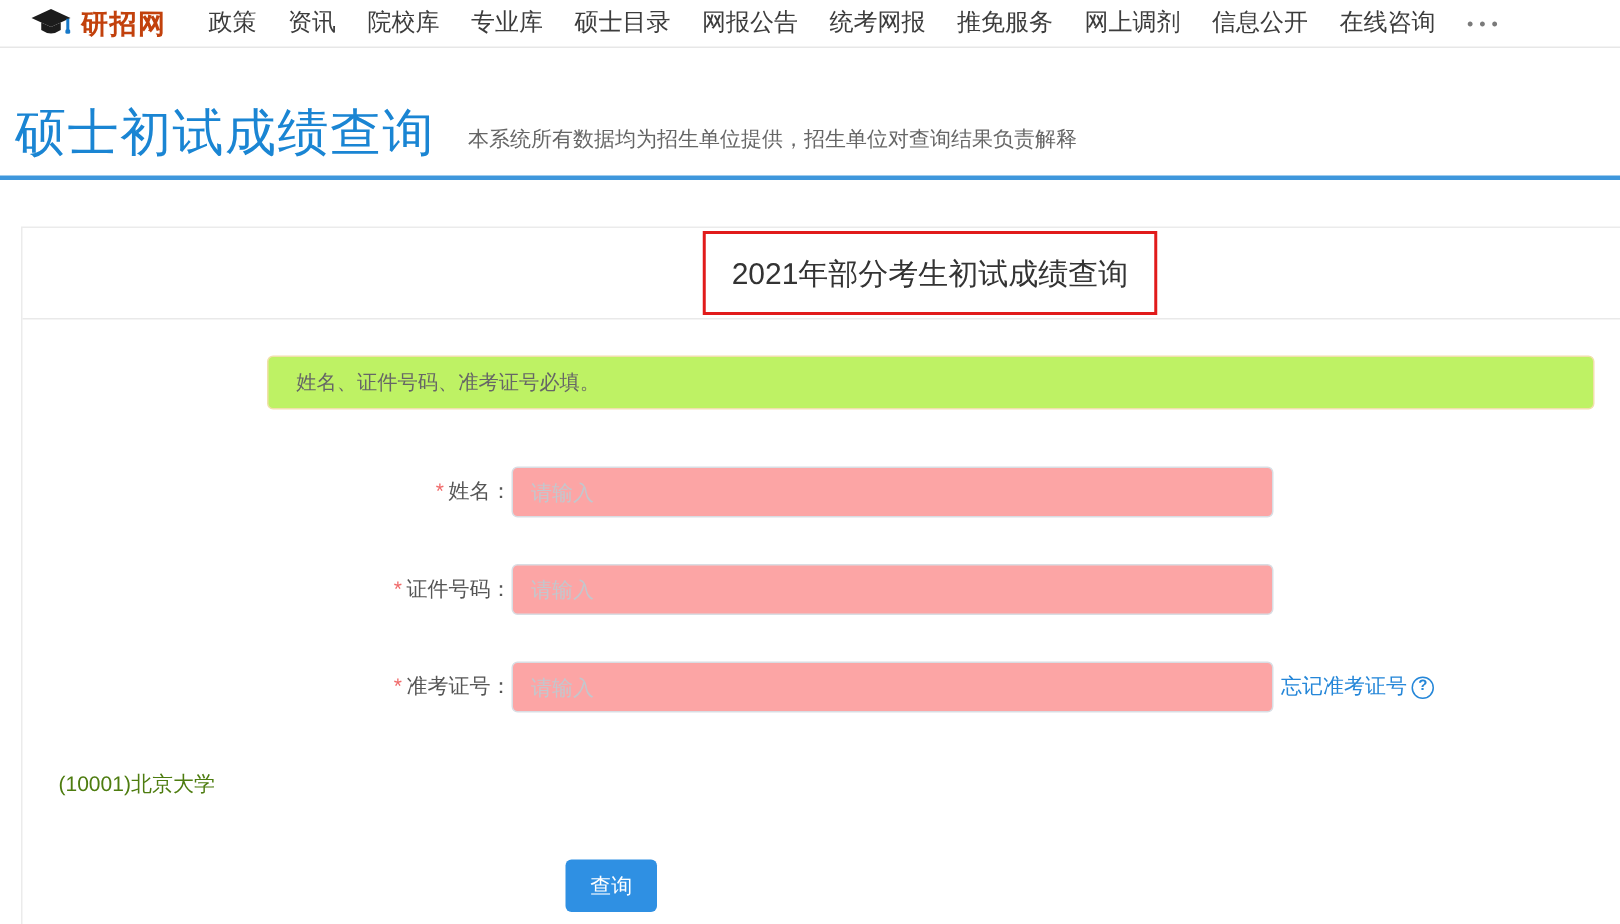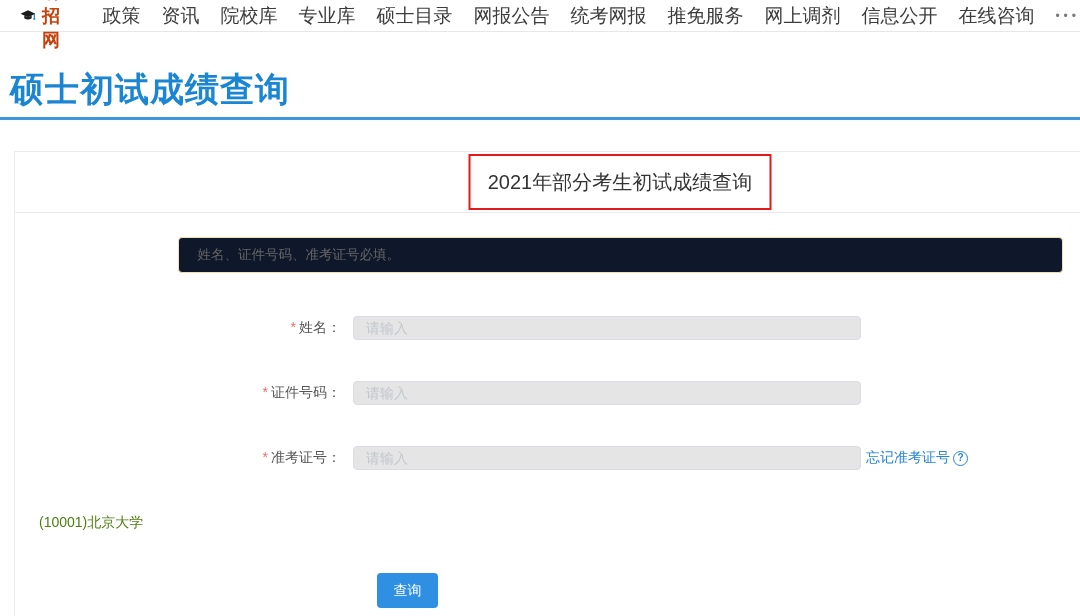--- a/index.html
+++ b/index.html
@@ -27,21 +27,21 @@
     cursor: pointer;
   }
   .logo-icon { width: 28px; height: 20px; margin-right: 6px; }
   .logo-text {
     font-size: 18px;
     font-weight: bold;
     color: #c2410c;
     letter-spacing: 1px;
   }
   .nav-item {
-    font-size: 19px;
+    font-size: 16px;
     color: #3c3c3c;
     margin-right: 21px;
     cursor: pointer;
     white-space: nowrap;
   }
   .nav-more {
     font-size: 12px;
     color: #7a7a7a;
     letter-spacing: 4px;
     cursor: pointer;
@@ -50,21 +50,21 @@
   
   .page-header {
     height: 85px;
     display: flex;
     align-items: flex-end;
     padding-left: 10px;
     box-sizing: border-box;
   }
   .page-title {
     font-size: 34px;
-    font-weight: bold;
+    font-weight: normal;
     color: #1a85d3;
     letter-spacing: 1px;
     line-height: 1.15;
     padding-bottom: 8px;
   }
   .page-subtitle {
     font-size: 14px;
     color: #666;
     margin-left: 22px;
     padding-bottom: 15px;
@@ -100,21 +100,21 @@
     box-sizing: border-box;
     pointer-events: none;
   }
 
   
   .alert {
     width: 885px;
     height: 36px;
     box-sizing: border-box;
     margin: 24px auto 0;
-    background: #0f172a;
+    background: #bef264;
     border: 1px solid #f1e0ab;
     border-radius: 4px;
     line-height: 34px;
     padding: 0 19px;
     font-size: 13.5px;
     color: #666;
   }
 
   
   .form { margin-top: 38px; }
@@ -127,30 +127,29 @@
   .form-label {
     width: 326px;
     text-align: right;
     font-size: 14px;
     color: #555;
     white-space: nowrap;
   }
   .required { color: #f06a6a; margin-right: 3px; }
   .form-input {
     width: 508px;
-    height: 24px;
-    box-sizing: border-box;
-    margin-left: 12px;
+    height: 34px;
+    box-sizing: border-box;
     border: 1px solid #d9dde3;
     border-radius: 4px;
     padding: 0 12px;
     font-size: 14px;
     color: #333;
     outline: none;
-    background: #e5e5e5;
+    background: #fca5a5;
     font-family: inherit;
   }
   .form-input::placeholder { color: #c3c7cd; }
   .form-link {
     margin-left: 5px;
     font-size: 14px;
     color: #2486d8;
     display: flex;
     align-items: center;
     cursor: pointer;
@@ -208,20 +207,21 @@
   <span class="nav-item">统考网报</span>
   <span class="nav-item">推免服务</span>
   <span class="nav-item">网上调剂</span>
   <span class="nav-item">信息公开</span>
   <span class="nav-item">在线咨询</span>
   <span class="nav-more">•••</span>
 </div>
 
 <div class="page-header">
   <span class="page-title">硕士初试成绩查询</span>
+  <span class="page-subtitle">本系统所有数据均为招生单位提供，招生单位对查询结果负责解释</span>
 </div>
 <div class="blue-line"></div>
 
 <div class="card">
   <div class="card-header">
     <span class="card-title">2021年部分考生初试成绩查询</span>
     <div class="annotation-box"></div>
   </div>
 
   <div class="alert">姓名、证件号码、准考证号必填。</div>

